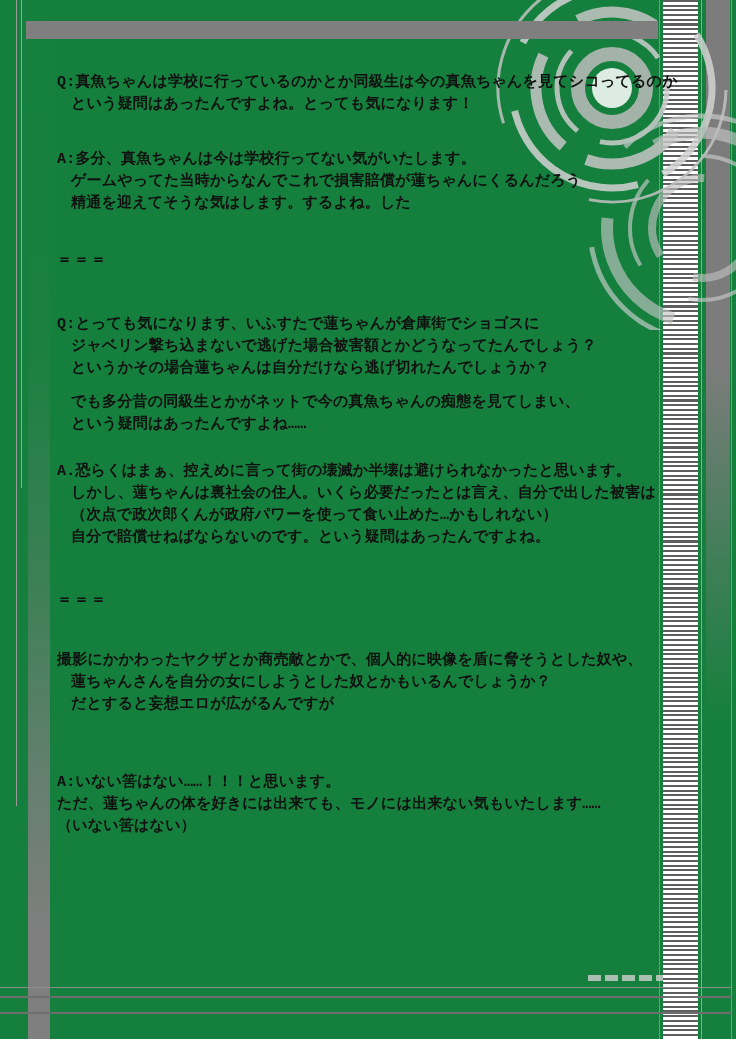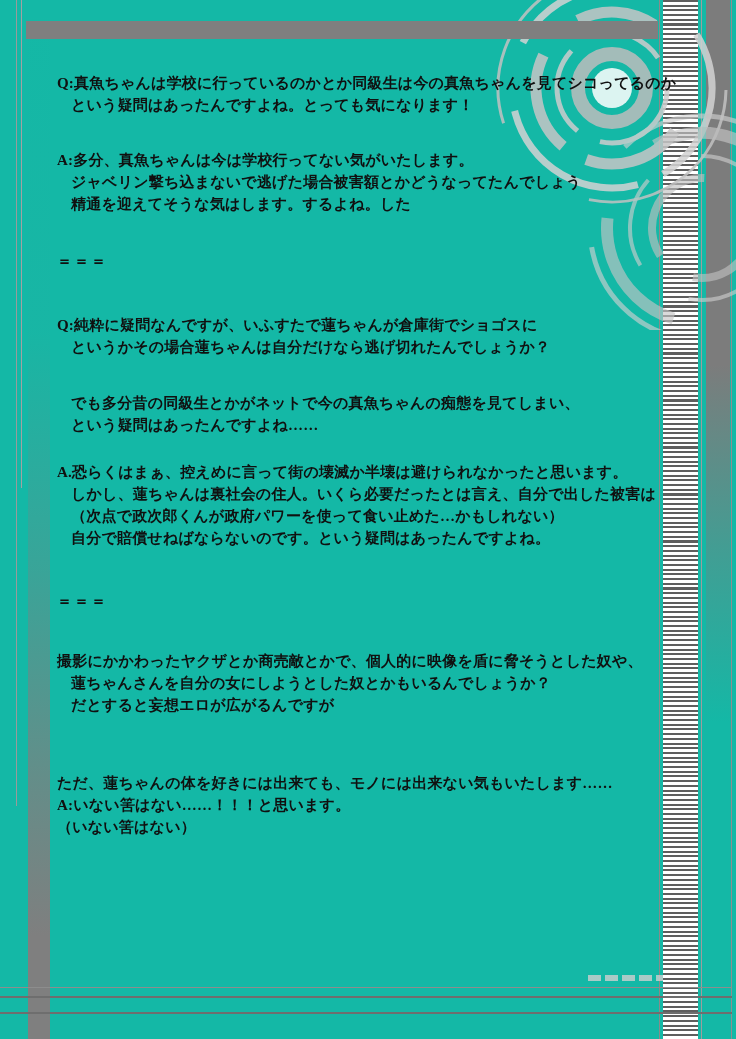--- a/index.html
+++ b/index.html
@@ -1,21 +1,21 @@
 <!DOCTYPE html>
 <html><head>
 <meta charset="utf-8">
 <style>
   html,body{margin:0;padding:0;background:#ffffff;}
   .page{
     position:relative;
     width:736px;height:1039px;
-    background:#14b8a6;
+    background:#15803d;
     overflow:hidden;
-    font-family:Liberation Serif, serif;
+    font-family:Liberation Mono, monospace;
   }
   .abs{position:absolute;}
 
   
   .line-left-outer{left:16px;top:0;width:1px;height:806px;background:#9a9a9a;}
   .line-left-inner{left:21px;top:0;width:1px;height:488px;background:#a2a2a2;}
   .left-grad-bar{
     left:28px;top:0;width:22px;height:1039px;
     background:linear-gradient(180deg,
       rgba(127,127,127,0) 0%,
@@ -128,28 +128,29 @@
 
   <div class="abs content">
 
     <div class="block indent b-q1">
       <div class="tline">Q:真魚ちゃんは学校に行っているのかとか同級生は今の真魚ちゃんを見てシコってるのか</div>
       <div class="tline">という疑問はあったんですよね。とっても気になります！</div>
     </div>
 
     <div class="block indent b-a1">
       <div class="tline">A:多分、真魚ちゃんは今は学校行ってない気がいたします。</div>
-      <div class="tline">ジャベリン撃ち込まないで逃げた場合被害額とかどうなってたんでしょう</div>
+      <div class="tline">ゲームやってた当時からなんでこれで損害賠償が蓮ちゃんにくるんだろう</div>
       <div class="tline">精通を迎えてそうな気はします。するよね。した</div>
     </div>
 
     <div class="block sep b-sep1">＝＝＝</div>
 
     <div class="block indent b-q2">
-      <div class="tline">Q:純粋に疑問なんですが、いふすたで蓮ちゃんが倉庫街でショゴスに</div>
+      <div class="tline">Q:とっても気になります、いふすたで蓮ちゃんが倉庫街でショゴスに</div>
+      <div class="tline">ジャベリン撃ち込まないで逃げた場合被害額とかどうなってたんでしょう？</div>
       <div class="tline">というかその場合蓮ちゃんは自分だけなら逃げ切れたんでしょうか？</div>
     </div>
 
     <div class="block indent b-q2b">
       <div class="tline" style="padding-left:14px">でも多分昔の同級生とかがネットで今の真魚ちゃんの痴態を見てしまい、</div>
       <div class="tline">という疑問はあったんですよね……</div>
     </div>
 
     <div class="block indent b-a2">
       <div class="tline">A.恐らくはまぁ、控えめに言って街の壊滅か半壊は避けられなかったと思います。</div>
@@ -160,19 +161,19 @@
 
     <div class="block sep b-sep2">＝＝＝</div>
 
     <div class="block indent b-q3">
       <div class="tline">撮影にかかわったヤクザとか商売敵とかで、個人的に映像を盾に脅そうとした奴や、</div>
       <div class="tline">蓮ちゃんさんを自分の女にしようとした奴とかもいるんでしょうか？</div>
       <div class="tline">だとすると妄想エロが広がるんですが</div>
     </div>
 
     <div class="block b-a3">
+      <div class="tline">A:いない筈はない……！！！と思います。</div>
       <div class="tline">ただ、蓮ちゃんの体を好きには出来ても、モノには出来ない気もいたします……</div>
-      <div class="tline">A:いない筈はない……！！！と思います。</div>
       <div class="tline">（いない筈はない）</div>
     </div>
 
   </div>
 </div>
 
 </body></html>

